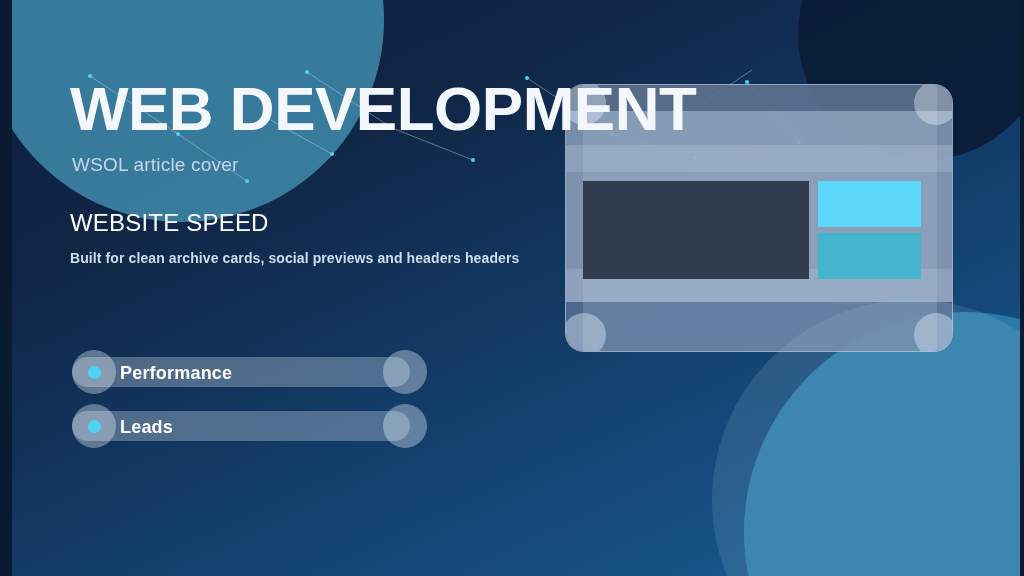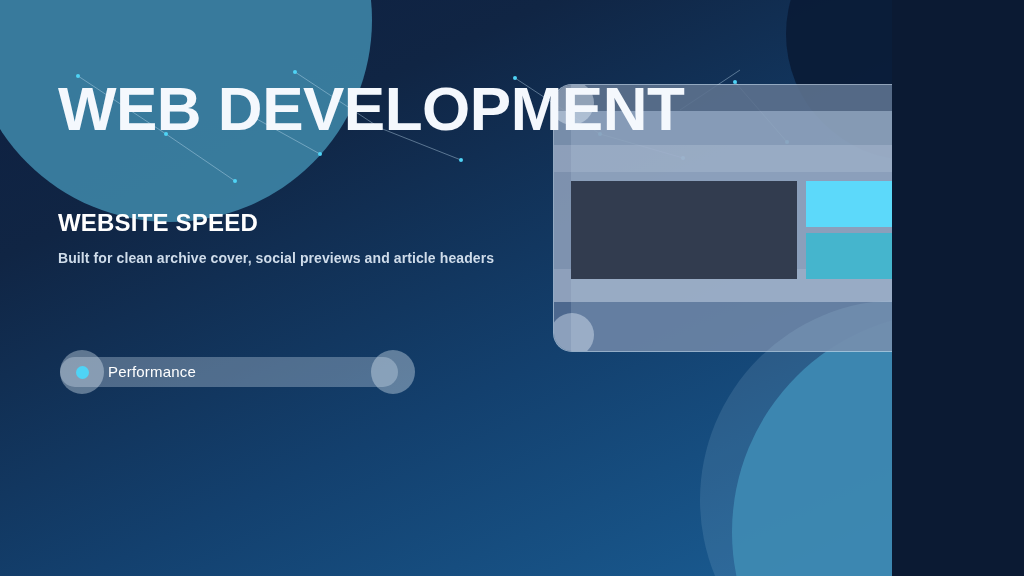--- a/index.html
+++ b/index.html
@@ -5,25 +5,26 @@
 <style>
   html, body {
     margin: 0;
     padding: 0;
     background: #0b1a33;
   }
   * { box-sizing: border-box; }
 
   .stage {
     position: relative;
-    width: 892px;
+    width: 1008px;
     height: 576px;
     overflow: hidden;
     font-family: "Liberation Sans", sans-serif;
     background: linear-gradient(155deg, #0e1f40 0%, #102544 26%, #13406e 62%, #1a5e95 100%);
+    margin-left: 12px;
   }
 
   
   .blob { position: absolute; border-radius: 50%; }
 
   .blob-teal-left {
     left: -32px; top: -182px;
     width: 404px; height: 404px;
     background: #3c82a4;
     opacity: .92;
@@ -74,21 +75,21 @@
     font-size: 19px;
     font-weight: normal;
     color: #c6d6e6;
     letter-spacing: .2px;
   }
 
   .section-block { position: absolute; left: 58px; top: 208px; width: 530px; }
   .section-heading {
     margin: 0;
     font-size: 24px;
-    font-weight: bold;
+    font-weight: normal;
     line-height: 1.28;
     color: #ffffff;
     letter-spacing: .2px;
   }
   .section-desc {
     margin: 11px 0 0 0;
     font-size: 14px;
     font-weight: bold;
     color: #cfdcea;
     letter-spacing: .1px;
@@ -117,22 +118,22 @@
   .pill-dot {
     position: absolute;
     left: 16px; top: 16px;
     width: 13px; height: 13px;
     border-radius: 50%;
     background: #4fd3f5;
   }
   .pill-label {
     position: absolute;
     left: 48px; top: 13px;
-    font-size: 15px;
-    font-weight: normal;
+    font-size: 18px;
+    font-weight: bold;
     color: #ffffff;
     letter-spacing: .2px;
     white-space: nowrap;
   }
 
   
   .device-card {
     position: absolute;
     left: 553px; top: 84px;
     width: 388px; height: 268px;
@@ -232,34 +233,42 @@
     <div class="dev-corner dev-corner-tl"></div>
     <div class="dev-corner dev-corner-tr"></div>
     <div class="dev-corner dev-corner-bl"></div>
     <div class="dev-corner dev-corner-br"></div>
   </div>
 
   <div class="blob blob-soft-bottomright"></div>
 
   <div class="text-col">
     <h1 class="hero-title">WEB DEVELOPMENT</h1>
+    <div class="hero-sub">WSOL article cover</div>
   </div>
 
   <div class="section-block">
     <div class="section-heading">WEBSITE SPEED</div>
-    <div class="section-desc">Built for clean archive cover, social previews and article headers</div>
+    <div class="section-desc">Built for clean archive cards, social previews and headers headers</div>
   </div>
 
   <div class="pill-list">
 
     <div class="pill-row">
       <div class="pill-bar"></div>
       <div class="pill-cap pill-cap-left"></div>
       <div class="pill-dot"></div>
       <div class="pill-cap pill-cap-right"></div>
       <div class="pill-label">Performance</div>
     </div>
 
 
+    <div class="pill-row">
+      <div class="pill-bar"></div>
+      <div class="pill-cap pill-cap-left"></div>
+      <div class="pill-dot"></div>
+      <div class="pill-cap pill-cap-right"></div>
+      <div class="pill-label">Leads</div>
+    </div>
 
   </div>
 
 </div>
 
 </body></html>

